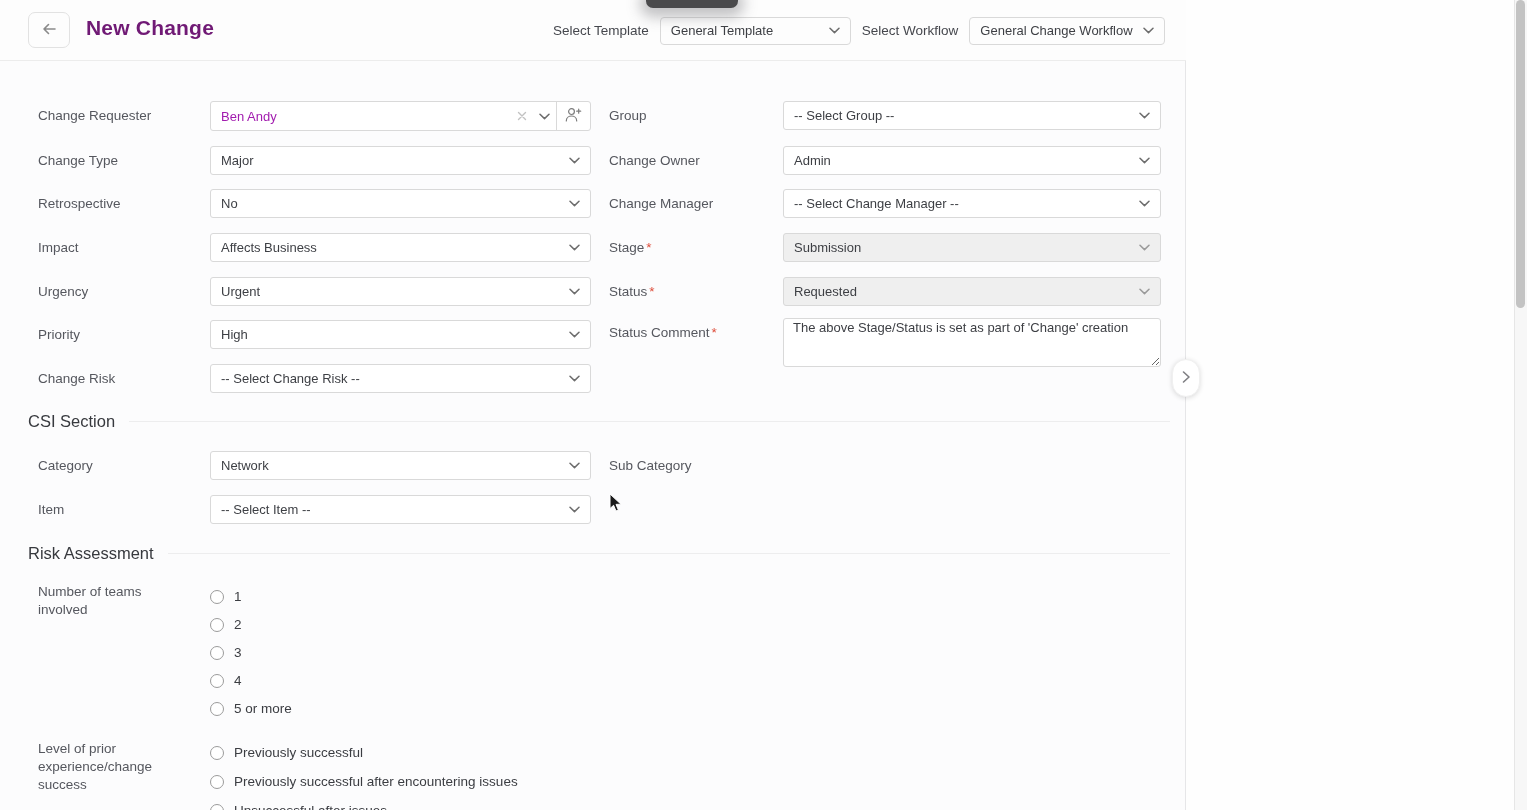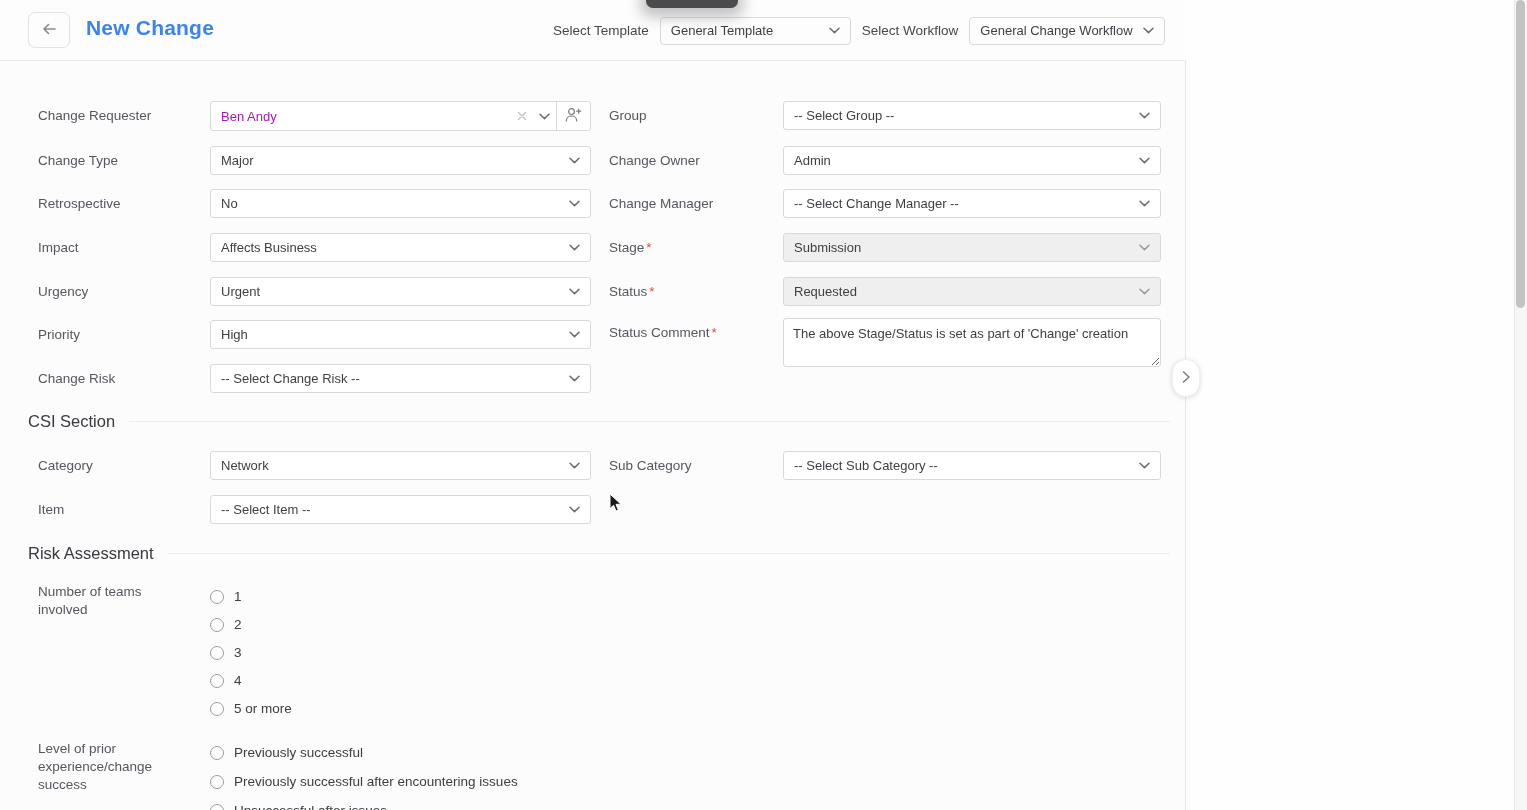--- a/index.html
+++ b/index.html
@@ -4,21 +4,21 @@
 <style>
   * { margin:0; padding:0; box-sizing:border-box; }
   html,body { background:#ffffff; }
   body { font-family:"Liberation Sans", sans-serif; }
   .page { position:relative; width:1527px; height:810px; overflow:hidden; background:#fefefe; }
   .content { position:absolute; left:0; top:0; width:1186px; height:810px; background:#fcfcfd; border-right:1px solid #e6e6e8; }
 
   
   .hdr { position:absolute; left:0; top:0; width:1186px; height:61px; background:#fdfdfd; border-bottom:1px solid #ececec; }
   .back-btn { position:absolute; left:28px; top:12px; width:42px; height:36px; background:#fdfdfd; border:1px solid #e2e2e2; border-radius:7px; display:flex; align-items:center; justify-content:center; cursor:pointer; }
-  .page-title { position:absolute; left:86px; top:16px; font-size:21px; font-weight:700; color:#3b82f6; letter-spacing:.2px; }
+  .page-title { position:absolute; left:86px; top:16px; font-size:21px; font-weight:700; color:#701a75; letter-spacing:.2px; }
   .hdr-controls { position:absolute; left:553px; top:0; height:61px; display:flex; align-items:center; gap:11px; }
   .hdr-label { font-size:13.5px; color:#45474d; white-space:nowrap;text-align:right; }
   .hsel { height:28px; border:1px solid #d9d9d9; border-radius:4px; background:#fdfdfd; display:flex; align-items:center; justify-content:space-between; padding:0 10px; font-size:13px; color:#3d3f44; cursor:pointer; }
 
   
   .top-artifact { position:absolute; left:646px; top:-7px; width:92px; height:15px; background:#4a4a4c; border-radius:7px; box-shadow:0 3px 14px 6px rgba(120,120,125,.45); }
 
   
   .row { position:absolute; display:flex; align-items:flex-start; }
   .flabel { width:172px; padding-top:6px; font-size:13.5px; color:#55575e; line-height:18px; }
@@ -28,21 +28,21 @@
   .sel.disabled { background:#efefef; cursor:default; }
   .sel .val { overflow:hidden; white-space:nowrap; }
   .chev { display:flex; align-items:center; }
 
   
   .reqfield { display:flex; align-items:stretch; height:30px; border:1px solid #d9d9d9; border-radius:3px; background:#fff; }
   .reqfield .txt { flex:1; display:flex; align-items:center; padding:0 10px; font-size:13px; color:#a21caf; }
   .reqfield .ico { display:flex; align-items:center; padding:0 6px; cursor:pointer; }
   .reqfield .addcell { display:flex; align-items:center; justify-content:center; width:34px; border-left:1px solid #d9d9d9; cursor:pointer; }
 
-  textarea.comment { position:absolute; width:378px; height:49px; border:1px solid #d9d9d9; border-radius:3px; background:#fff; font-family:"Liberation Sans", sans-serif; font-size:13px; color:#3d3f44; padding:6px 9px; resize:both; line-height:17px; }
+  textarea.comment { position:absolute; width:378px; height:49px; border:1px solid #d9d9d9; border-radius:3px; background:#fff; font-family:"Liberation Sans", sans-serif; font-size:13px; color:#3d3f44; padding:0 9px; resize:both; line-height:17px; }
 
   
   .sect { position:absolute; left:28px; width:1142px; display:flex; align-items:center; gap:14px; }
   .sect .stitle { font-size:16.5px; color:#37393e; white-space:nowrap; }
   .sect .rule { flex:1; height:1px; background:#ededee; }
 
   
   .qlabel { position:absolute; left:38px; width:140px; font-size:13.5px; color:#55575e; line-height:18px; }
   .optcol { position:absolute; left:210px; display:flex; flex-direction:column; }
   .optcol.g14 { gap:14px; }
@@ -269,28 +269,20 @@
         <span class="chev">
             <svg width="11" height="7" viewBox="0 0 11 7">
               <path d="M1 1.2 L5.5 5.6 L10 1.2" stroke="#6d6d6d" stroke-width="1.5" fill="none" stroke-linecap="round" stroke-linejoin="round"></path>
             </svg>
           </span>
       </div>
     </div>
 
     <div class="row" style="left:609px; top:451px">
       <div class="flabel r">Sub Category</div>
-      <div class="sel" style="width:378px">
-        <span class="val">-- Select Sub Category --</span>
-        <span class="chev">
-            <svg width="11" height="7" viewBox="0 0 11 7">
-              <path d="M1 1.2 L5.5 5.6 L10 1.2" stroke="#6d6d6d" stroke-width="1.5" fill="none" stroke-linecap="round" stroke-linejoin="round"></path>
-            </svg>
-          </span>
-      </div>
     </div>
 
     <div class="row" style="left:38px; top:495px">
       <div class="flabel">Item</div>
       <div class="sel" style="width:381px">
         <span class="val">-- Select Item --</span>
         <span class="chev">
             <svg width="11" height="7" viewBox="0 0 11 7">
               <path d="M1 1.2 L5.5 5.6 L10 1.2" stroke="#6d6d6d" stroke-width="1.5" fill="none" stroke-linecap="round" stroke-linejoin="round"></path>
             </svg>

